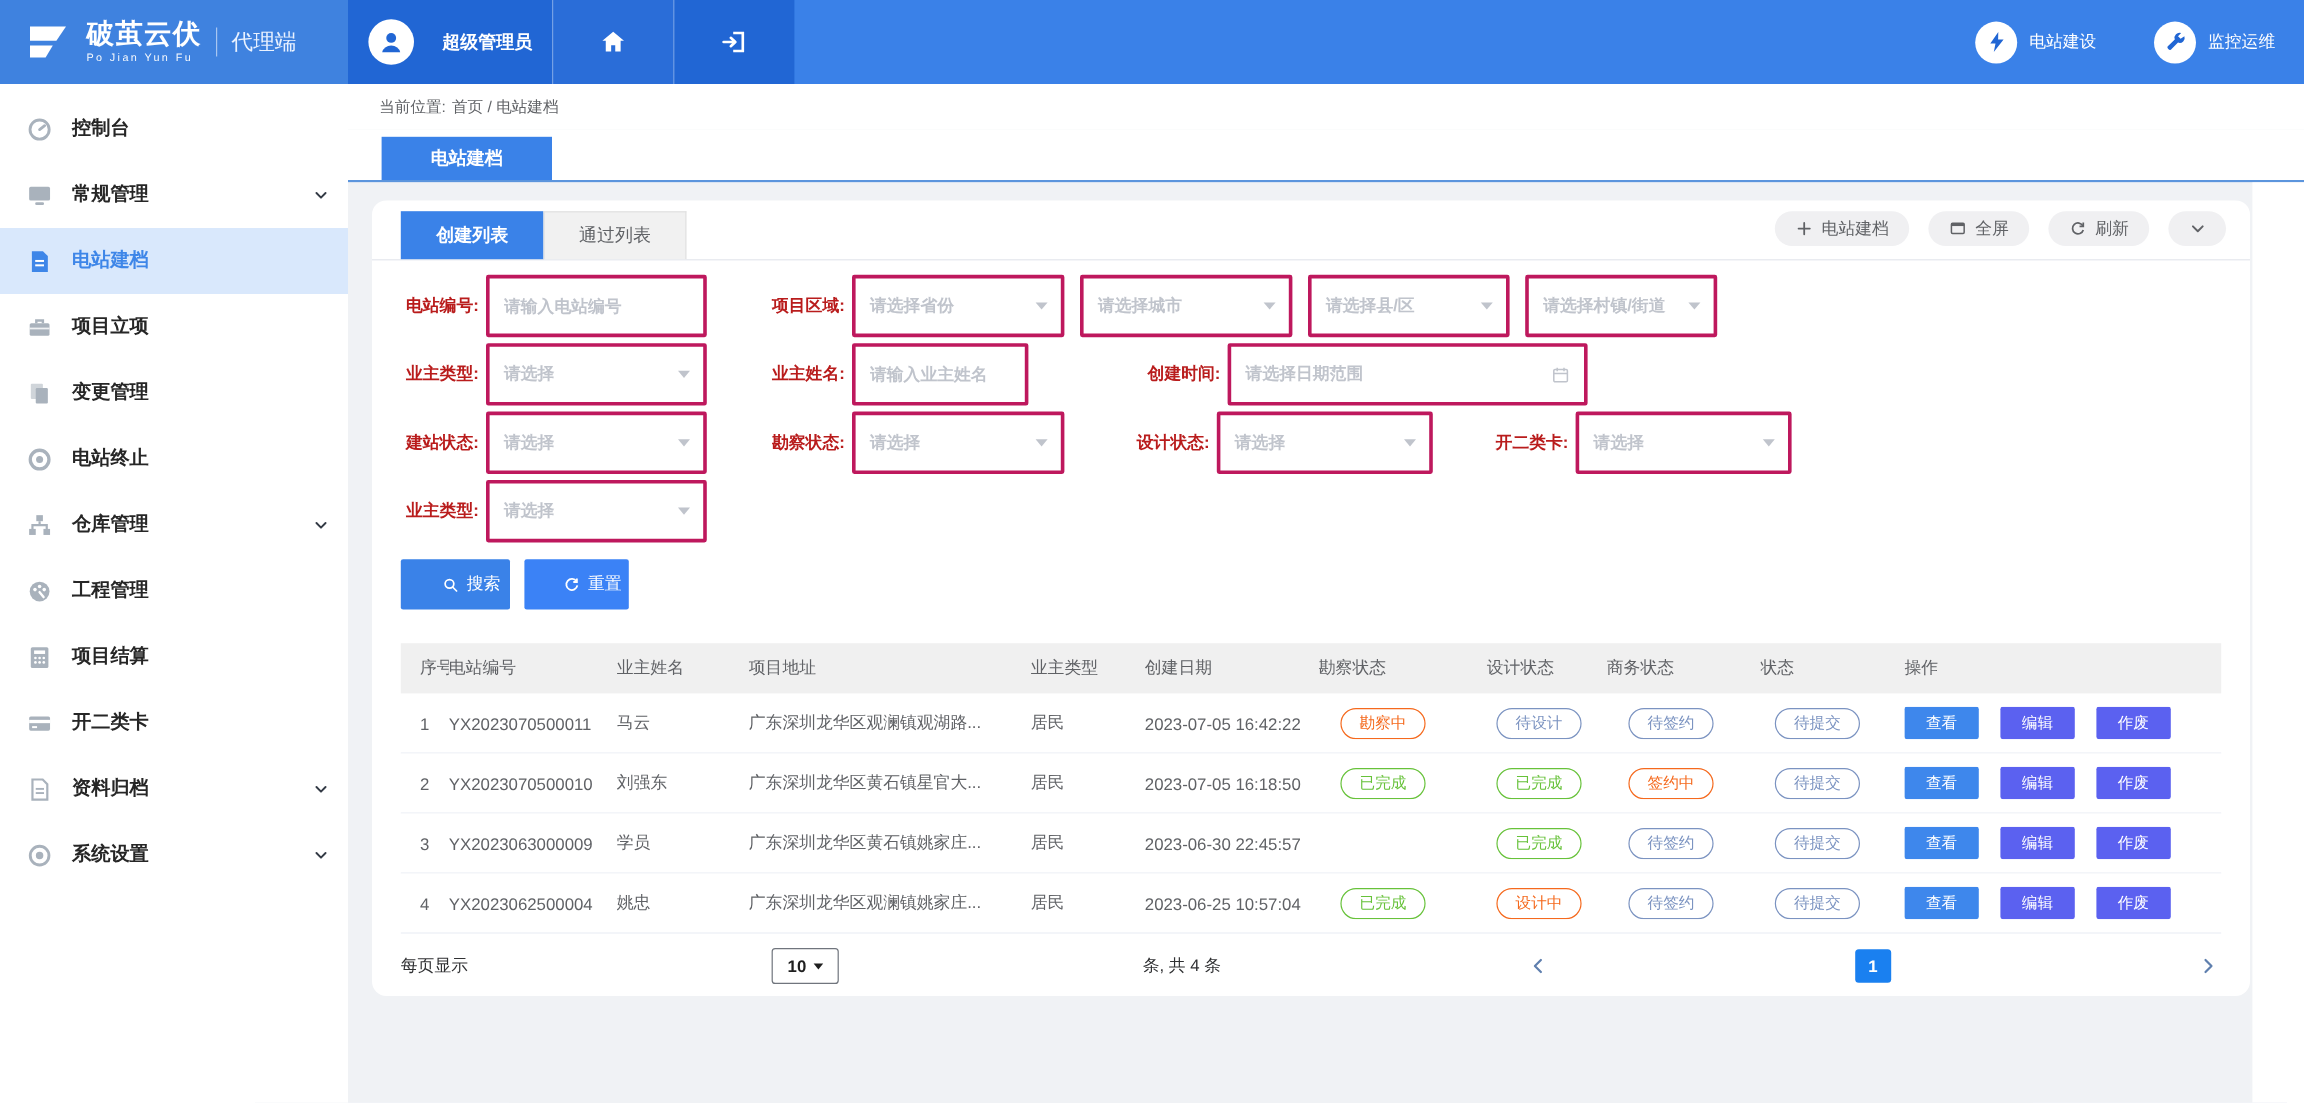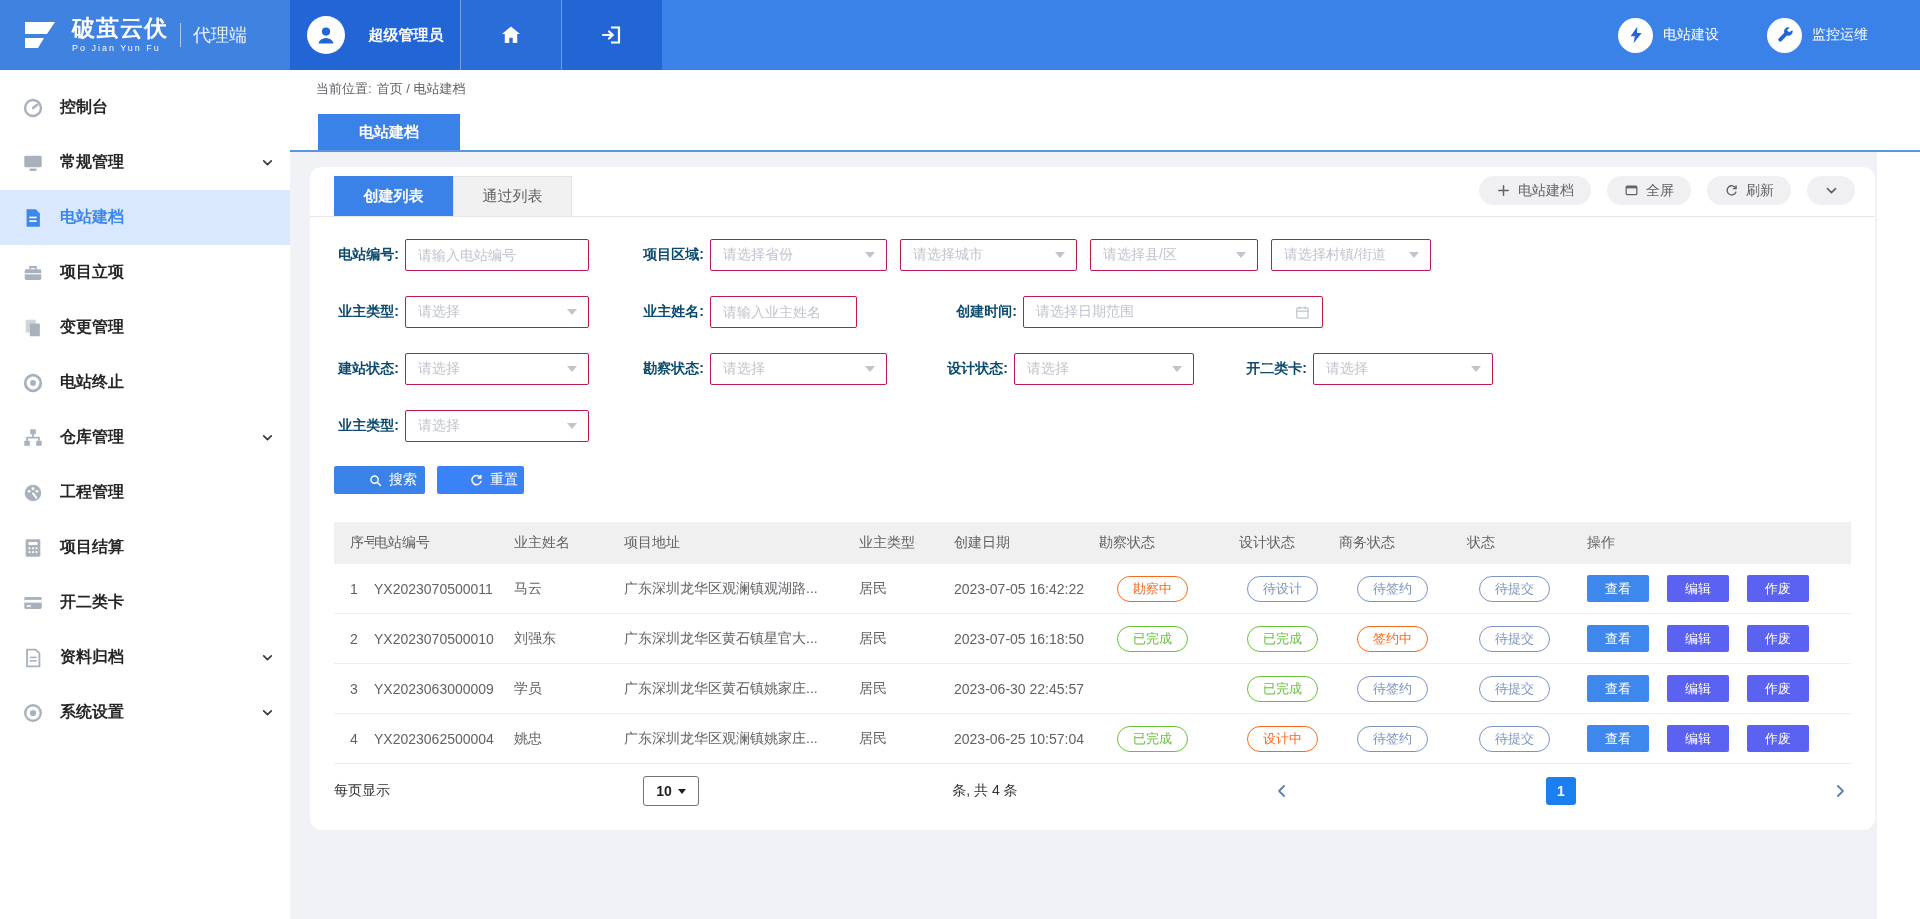--- a/index.html
+++ b/index.html
@@ -9,21 +9,21 @@
   .topbar{position:absolute;top:0;left:0;width:1920px;height:70px;display:flex;background:#3a81e8;z-index:5;}
   .logo-sec{width:290px;background:#3f82df;display:flex;align-items:center;padding-left:18px;box-sizing:border-box;flex:none;}
   .logo-text{margin-left:10px;color:#fff;line-height:1.1;}
   .logo-title{font-size:23px;font-weight:bold;letter-spacing:1px;}
   .logo-sub{font-size:9px;letter-spacing:2px;opacity:.95;margin-top:2px;}
   .portal{margin-left:12px;padding-left:12px;border-left:1px solid rgba(255,255,255,.55);color:#eaf2ff;font-size:18px;height:24px;line-height:24px;}
   .user-sec{width:170px;background:#2166d4;display:flex;align-items:center;justify-content:center;gap:24px;color:#fff;font-size:15px;font-weight:bold;flex:none;cursor:pointer;}
   .avatar{width:38px;height:38px;border-radius:50%;background:#fff;display:flex;align-items:center;justify-content:center;flex:none;}
   .icon-sec{width:100px;background:#2a6dd8;border-left:1px solid rgba(255,255,255,.35);display:flex;align-items:center;justify-content:center;flex:none;cursor:pointer;}
   .icon-sec.dark{background:#2166d4;}
-  .topbar-fill{flex:1;display:flex;align-items:center;justify-content:flex-end;gap:48px;padding-right:52px;}
+  .topbar-fill{flex:1;display:flex;align-items:center;justify-content:flex-end;gap:48px;padding-right:24px;}
   .hnav{display:flex;align-items:center;gap:10px;color:#fff;font-size:14px;cursor:pointer;}
   .circ{width:35px;height:35px;border-radius:50%;background:#fff;display:flex;align-items:center;justify-content:center;flex:none;}
   
   .sidebar{position:absolute;top:70px;left:0;width:290px;bottom:0;background:#fff;z-index:4;padding-top:10px;box-sizing:border-box;}
   .sitem{height:55px;display:flex;align-items:center;padding:0 16px 0 22px;color:#262626;font-size:16px;font-weight:bold;cursor:pointer;}
   .sitem .sic{width:22px;height:22px;margin-right:16px;color:#a9b2bc;flex:none;}
   .sitem.active{background:#d9e8fc;color:#3e86e8;}
   .sitem.active .sic{color:#3e86e8;}
   .chev{margin-left:auto;color:#343b46;width:13px;height:13px;flex:none;}
   
@@ -39,32 +39,32 @@
   .ltab{width:119px;height:40px;display:flex;align-items:center;justify-content:center;font-size:15px;cursor:pointer;box-sizing:border-box;}
   .ltab.active{background:#3a82e8;color:#fff;font-weight:bold;}
   .ltab.inactive{background:#f1f1f1;color:#606266;border:1px solid #e2e2e2;border-bottom:none;}
   .tool-group{margin-left:auto;display:flex;align-items:center;gap:16px;margin-bottom:11px;}
   .pill{height:29px;border-radius:15px;background:#f0f0f2;color:#606266;font-size:14px;display:flex;align-items:center;gap:7px;padding:0 17px;cursor:pointer;}
   .pill svg{width:15px;height:15px;}
   .pill.sm{width:48px;justify-content:center;padding:0;}
   
   .filters{padding:20px 0 0 24px;}
   .frow{display:flex;align-items:center;height:36px;margin-bottom:21px;}
-  .flabel{width:65px;text-align:right;margin-right:6px;font-size:14px;color:#0c4a6e;font-weight:bold;flex:none;white-space:nowrap;}
-  .fld{height:32px;border:1px solid #be185d;border-radius:2px;box-sizing:border-box;background:#fff;}
+  .flabel{width:65px;text-align:right;margin-right:6px;font-size:14px;color:#b91c1c;font-weight:bold;flex:none;white-space:nowrap;}
+  .fld{height:52px;border:3px solid #be185d;border-radius:2px;box-sizing:border-box;background:#fff;font-weight:bold;}
   input.fld{padding:0 12px;font-size:14px;color:#333;outline:none;}
   input.fld::placeholder{color:#c0c4cc;}
   .fsel{display:flex;align-items:center;justify-content:space-between;padding:0 11px 0 12px;color:#c0c4cc;font-size:14px;cursor:pointer;}
   .caret{width:0;height:0;border-left:5px solid transparent;border-right:5px solid transparent;border-top:6px solid #c0c4cc;flex:none;}
   .w184{width:184px;}.w177{width:177px;}.w168{width:168px;}.w160{width:160px;}.w147{width:147px;}.w180{width:180px;}.w300{width:300px;}
   .ml50{margin-left:50px;}.ml95{margin-left:95px;}.ml56{margin-left:56px;}.ml48{margin-left:48px;}.ml13{margin-left:13px;}
   .dateph{color:#c0c4cc;font-size:14px;}
   
   .btnrow{display:flex;gap:12px;margin:22px 0 0 24px;}
-  .btn{height:28px;border:none;border-radius:2px;color:#fff;font-size:14px;display:flex;align-items:center;justify-content:center;gap:6px;cursor:pointer;padding-left:32px;}
+  .btn{height:42px;border:none;border-radius:2px;color:#fff;font-size:14px;display:flex;align-items:center;justify-content:center;gap:6px;cursor:pointer;padding-left:32px;}
   .btn svg{width:15px;height:15px;}
   .btn-search{width:91px;background:#3a82e8;}
   .btn-reset{width:87px;background:#3b82f6;}
   
   .tablewrap{margin:28px 24px 0;}
   .thead{display:flex;height:42px;background:#f0f0f0;align-items:center;color:#606266;font-size:14px;}
   .trow{display:flex;height:49px;align-items:center;border-bottom:1px solid #ebeef5;color:#606266;font-size:14px;background:#fff;}
   .c{flex:none;white-space:nowrap;overflow:hidden;box-sizing:border-box;}
   .c1{width:40px;padding-left:16px;}.c2{width:140px;}.c3{width:110px;}.c4{width:235px;padding-right:10px;}
   .c5{width:95px;}.c6{width:145px;}.c7{width:140px;}.c8{width:100px;}.c9{width:128px;}.c10{width:120px;}

